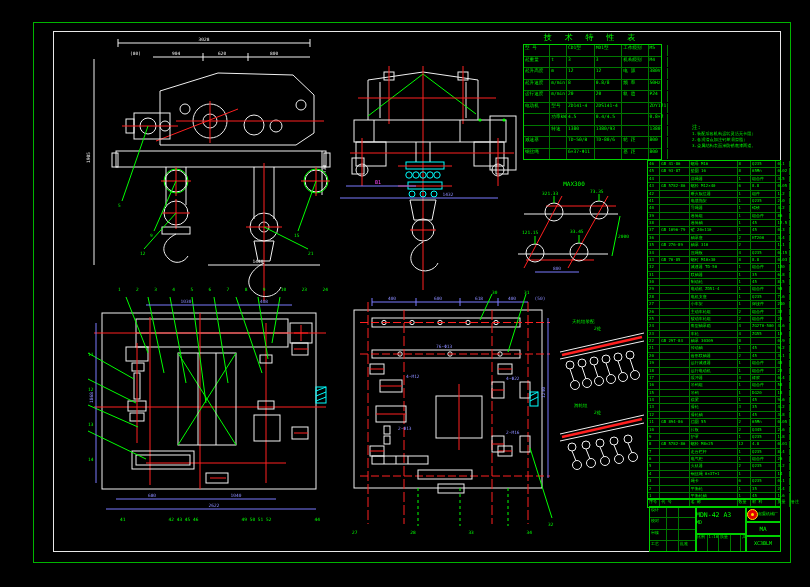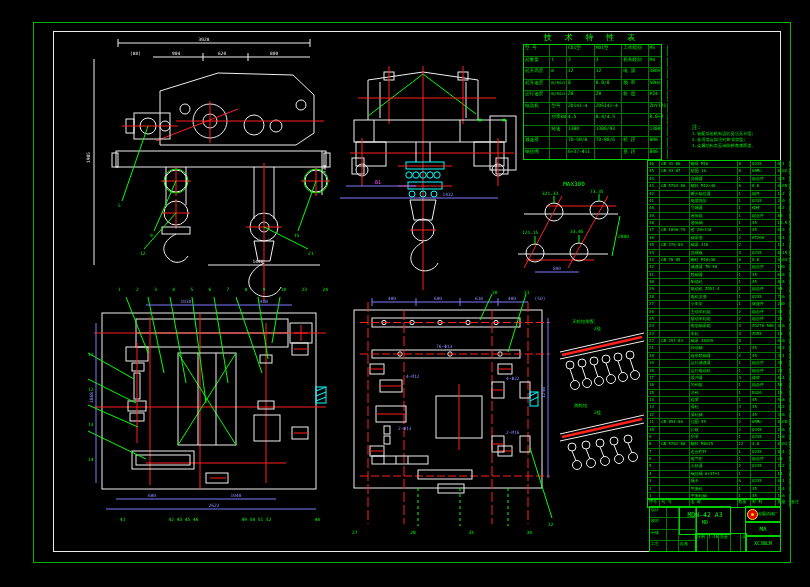--- a/index.html
+++ b/index.html
@@ -1031,21 +1031,21 @@
           <div class="gcell" style="flex: 0 0 30%;"></div>
           <div class="gcell" style="flex: 0 0 20%;"></div>
         </div>
         <div class="grow">
           <div class="gcell" style="flex: 0 0 30%;">工艺</div>
           <div class="gcell" style="flex: 0 0 20%;"></div>
           <div class="gcell" style="flex: 0 0 30%;">批准</div>
           <div class="gcell" style="flex: 0 0 20%;"></div>
         </div>
       </div>
-    <div class="tb-cell" style="left:30px;top:0;width:50px;height:27px;text-align:center">
+    <div class="tb-cell" style="left:46px;top:0;width:50px;height:27px;text-align:left">
       <div style="font-size:6.5px;margin-top:4px">MDN-42 A3</div>
       <div style="font-size:5px">MD</div>
     </div>
     <div class="tb-cell gtable" style="left:46px;top:27px;width:50px;height:17px">
         <div class="grow">
           <div class="gcell" style="flex: 0 0 17%;">比例</div>
           <div class="gcell" style="flex: 0 0 17%;">1:10</div>
           <div class="gcell" style="flex: 0 0 17%;">质量</div>
           <div class="gcell" style="flex: 0 0 15%;"></div>
           <div class="gcell" style="flex: 0 0 17%;">共1张</div>

